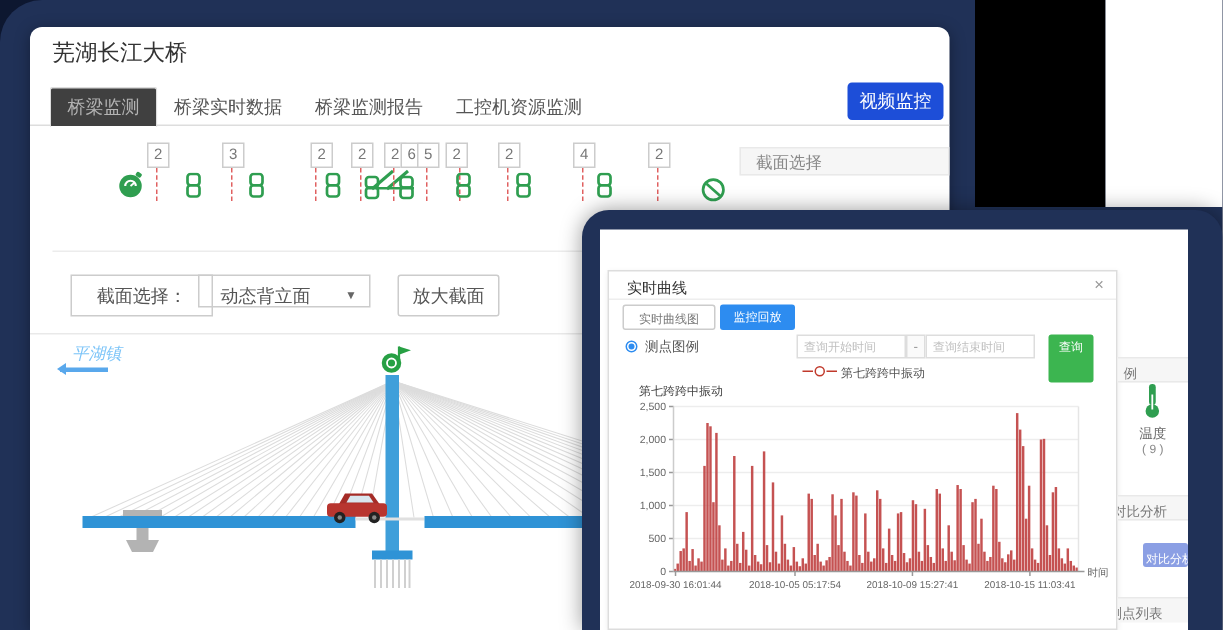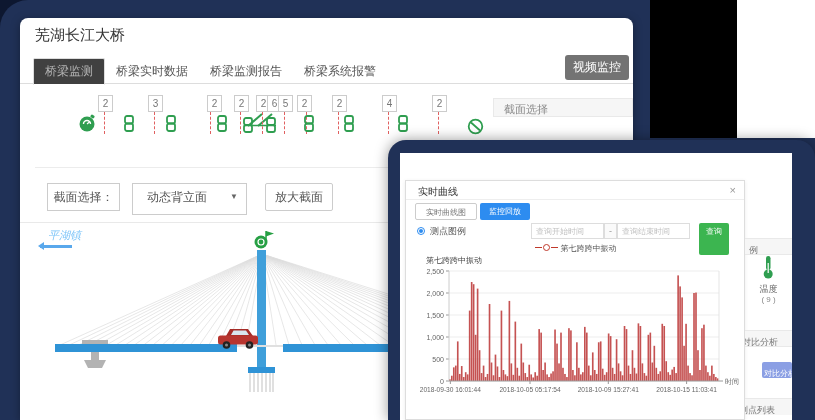--- a/index.html
+++ b/index.html
@@ -9,36 +9,36 @@
   #black-rect{position:absolute;left:650px;top:0;width:87px;height:138px;background:#000;}
   #white-rect{position:absolute;left:737px;top:0;width:78px;height:138px;background:#fff;}
 
   
   #main-window{position:absolute;left:20px;top:18px;width:613px;height:402px;background:#fff;border-radius:8px 8px 0 0;overflow:hidden;box-shadow:0 2px 10px rgba(0,0,0,.35);}
   #main-title{position:absolute;left:15px;top:8px;font-size:15px;color:#333;font-weight:500;}
   #tabbar-line{position:absolute;left:0;right:0;top:65px;height:1px;background:#ddd;}
   #main-tabs{position:absolute;left:13px;top:40px;height:26px;display:flex;align-items:flex-end;}
   .mtab{font-size:12px;color:#555;padding:0 11px;line-height:25px;cursor:pointer;white-space:nowrap;}
   .mtab.active{border:1px solid #ddd;border-bottom:1px solid #fff;background:#404040;color:#b3b3b3;margin-bottom:-1px;border-radius:2px 2px 0 0;}
-  #video-btn{position:absolute;left:545px;top:37px;width:64px;height:25px;background:#737373;color:#fff;font-size:12px;border-radius:3px;display:flex;align-items:center;justify-content:center;cursor:pointer;}
+  #video-btn{position:absolute;left:545px;top:37px;width:64px;height:25px;background:#1d4ed8;color:#fff;font-size:12px;border-radius:3px;display:flex;align-items:center;justify-content:center;cursor:pointer;}
 
   
   #sensor-layer{position:absolute;left:0;top:70px;width:613px;height:80px;}
   .badge{position:absolute;top:7px;width:13px;height:15px;line-height:15px;text-align:center;border:1px solid #ccc;background:#fff;color:#777;font-size:10px;}
   .dash{position:absolute;top:24px;height:22px;width:0;border-left:1px dashed #e06060;}
   .chain{position:absolute;top:27px;width:12px;height:17px;}
   .sensor-icon{position:absolute;}
   #legend-panel-hdr{position:absolute;left:473px;top:80px;width:140px;height:19px;background:#f6f6f6;border:1px solid #e9e9e9;box-sizing:border-box;}
   #legend-panel-hdr span{font-size:11px;color:#888;margin-left:10px;line-height:18px;display:inline-block;}
   #divider-1{position:absolute;left:15px;top:149px;width:435px;height:1px;background:#ececec;}
 
   
   #controls{position:absolute;left:0;top:165px;height:28px;}
-  #section-label{position:absolute;left:27px;top:0;width:73px;height:28px;border:1px solid #ccc;box-sizing:border-box;font-size:12px;color:#555;text-align:center;line-height:26px;}
-  #section-select{position:absolute;left:112px;top:0;width:115px;height:32px;border:1px solid #ccc;box-sizing:border-box;font-size:12px;color:#555;line-height:26px;cursor:pointer;}
+  #section-label{position:absolute;left:27px;top:0;width:95px;height:28px;border:1px solid #ccc;box-sizing:border-box;font-size:12px;color:#555;text-align:center;line-height:26px;}
+  #section-select{position:absolute;left:112px;top:0;width:115px;height:22px;border:1px solid #ccc;box-sizing:border-box;font-size:12px;color:#555;line-height:26px;cursor:pointer;}
   #section-select .val{margin-left:14px;}
   #section-select .arr{position:absolute;right:8px;top:0;font-size:8px;color:#666;line-height:26px;}
   #zoom-btn{position:absolute;left:245px;top:0;width:68px;height:28px;border:1px solid #ccc;box-sizing:border-box;border-radius:2px;font-size:12px;color:#555;text-align:center;line-height:26px;cursor:pointer;}
 
   #divider-2{position:absolute;left:0;top:204px;width:613px;height:1px;background:#e9e9e9;}
   #direction-label{position:absolute;left:28px;top:210px;font-size:11px;color:#7cc4f8;font-style:italic;}
   #direction-arrow{position:absolute;left:20px;top:227px;width:32px;height:3px;background:#59a8ec;}
   #direction-arrow:before{content:"";position:absolute;left:-6px;top:-3px;border:4.5px solid transparent;border-right:6px solid #59a8ec;}
   #bridge-svg{position:absolute;left:0;top:210px;}
 
@@ -93,21 +93,21 @@
   <div id="black-rect"></div>
   <div id="white-rect"></div>
 
   <div id="main-window">
     <div id="main-title">芜湖长江大桥</div>
     <div id="tabbar-line"></div>
     <div id="main-tabs">
       <div class="mtab active">桥梁监测</div>
       <div class="mtab">桥梁实时数据</div>
       <div class="mtab">桥梁监测报告</div>
-      <div class="mtab">桥梁系统报警</div>
+      <div class="mtab">工控机资源监测</div>
     </div>
     <div id="video-btn">视频监控</div>
 
     <div id="sensor-layer">
       <span class="sensor-icon" style="left:58px;top:25px;">
         <svg width="19" height="20" viewBox="0 0 19 20">
             <circle cx="9" cy="11" r="7.5" fill="#2f9e50"></circle>
             <path d="M5.5 11 A3.5 3.5 0 0 1 12.5 11" fill="none" stroke="#fff" stroke-width="1.4"></path>
             <line x1="9" y1="11" x2="12" y2="8.5" stroke="#fff" stroke-width="1.2"></line>
             <rect x="12.5" y="2" width="4" height="3" rx="1" fill="#2f9e50" transform="rotate(35 14.5 3.5)"></rect>

